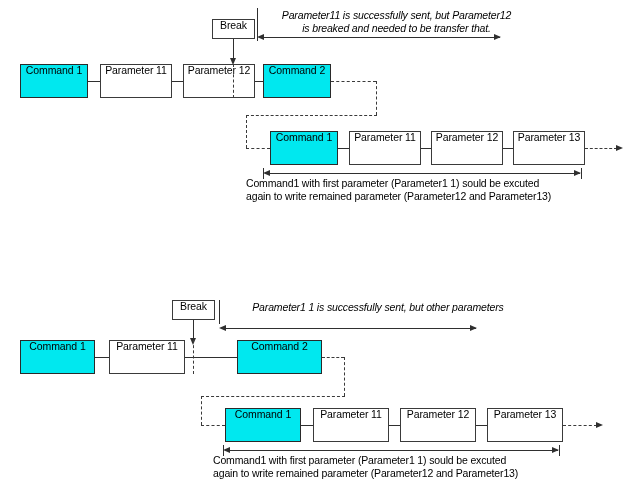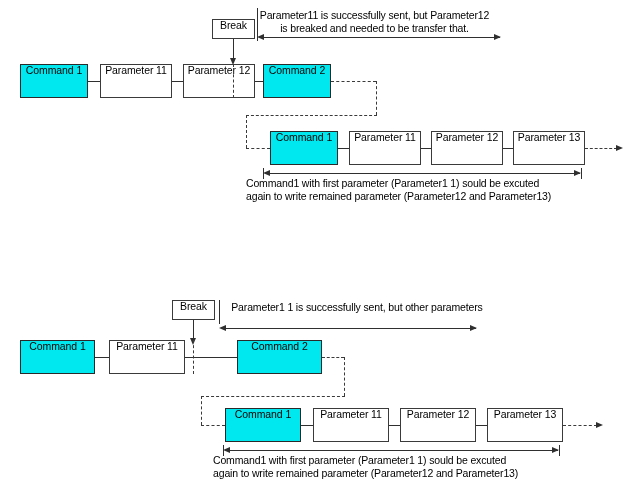--- a/index.html
+++ b/index.html
@@ -123,21 +123,21 @@
 
   <div class="box brk" style="left:212px; top:19px; width:43px; height:20px;">
     <span>Break</span>
   </div>
 
   <div class="vline" style="left:233px; top:39px; height:21px;"></div>
   <div class="arrow-down" style="left:229.5px; top:58px;"></div>
 
   <div class="vline" style="left:257px; top:8px; height:33px;"></div>
 
-  <div class="annot" style="left:252px; top:9px; width:245px;">
+  <div class="annot" style="left:274px; top:9px; width:245px;font-style:italic;">
     <div>Parameter11 is successfully sent, but Parameter12</div>
     <div>is breaked and needed to be transfer that.</div>
   </div>
 
   <div class="hline" style="left:261px; top:37px; width:239px;"></div>
   <div class="arrow-left" style="left:257px; top:33.5px;"></div>
   <div class="arrow-right" style="left:494px; top:33.5px;"></div>
 
   <div class="box cmd" style="left:20px; top:64px; width:68px; height:34px;">
     <span>Command 1</span>
@@ -200,21 +200,21 @@
 
 
   <div class="box brk" style="left:172px; top:300px; width:43px; height:20px;">
     <span>Break</span>
   </div>
   <div class="vline" style="left:193px; top:320px; height:20px;"></div>
   <div class="arrow-down" style="left:189.5px; top:338px;"></div>
 
   <div class="vline" style="left:219px; top:300px; height:24px;"></div>
 
-  <div class="annot" style="left:220px; top:301px; width:274px;">
+  <div class="annot" style="left:241px; top:301px; width:274px;font-style:italic;">
     <div>Parameter1 1 is successfully sent, but other parameters</div>
   </div>
 
   <div class="hline" style="left:223px; top:328px; width:253px;"></div>
   <div class="arrow-left" style="left:219px; top:324.5px;"></div>
   <div class="arrow-right" style="left:470px; top:324.5px;"></div>
 
   <div class="box cmd" style="left:20px; top:340px; width:75px; height:34px;">
     <span>Command 1</span>
   </div>

